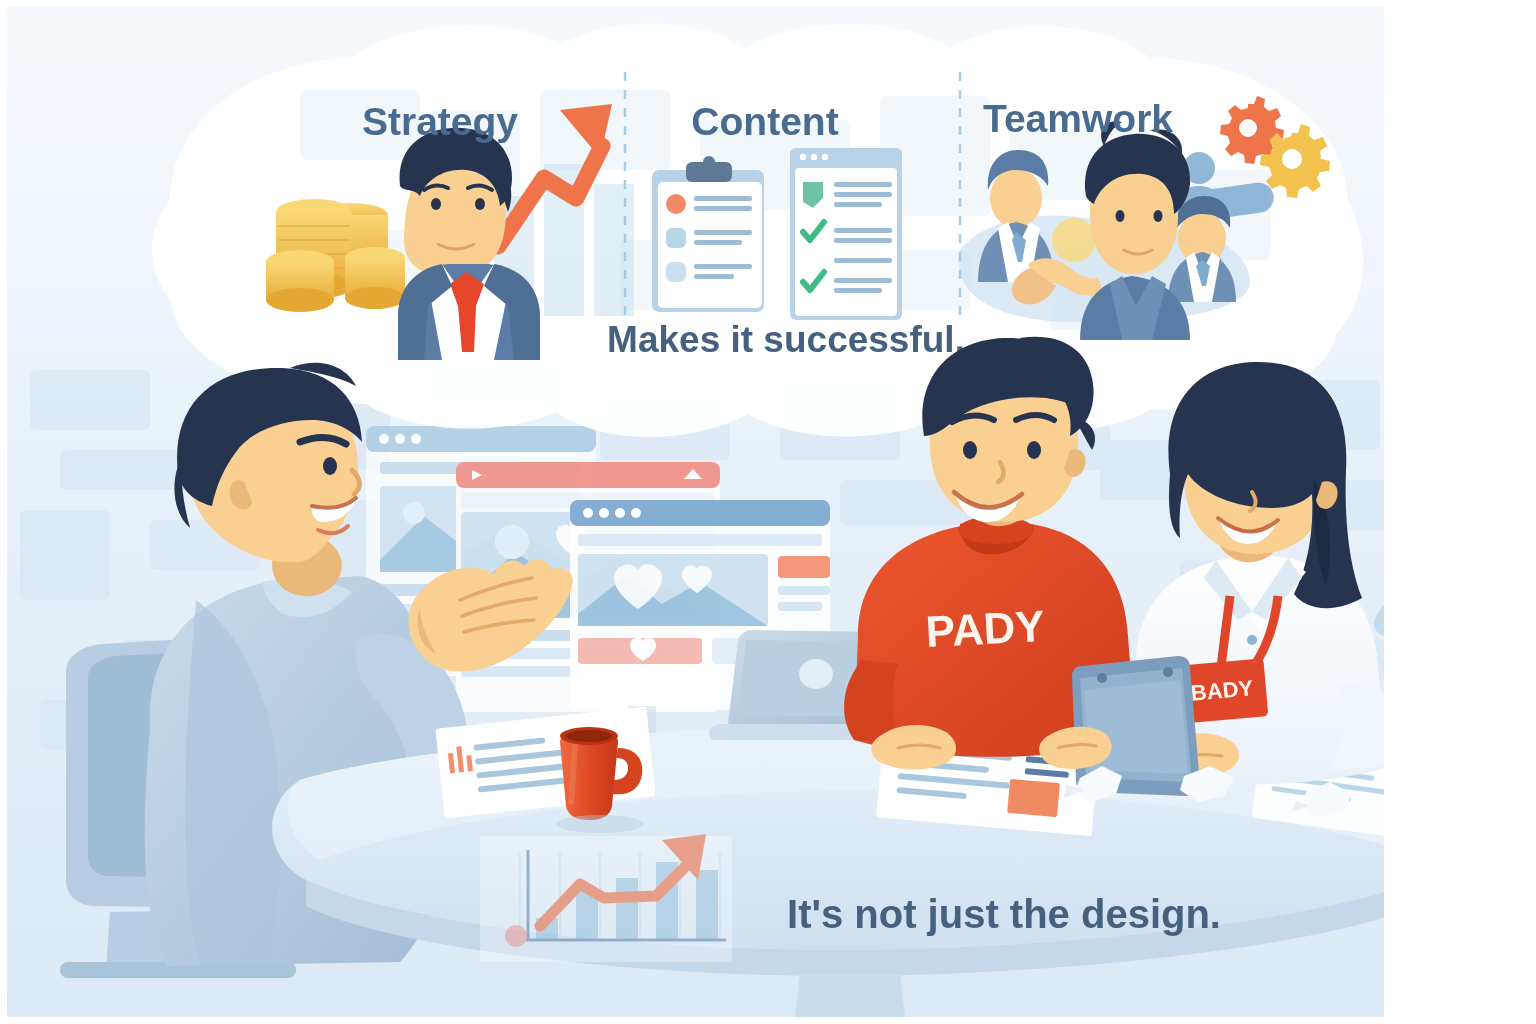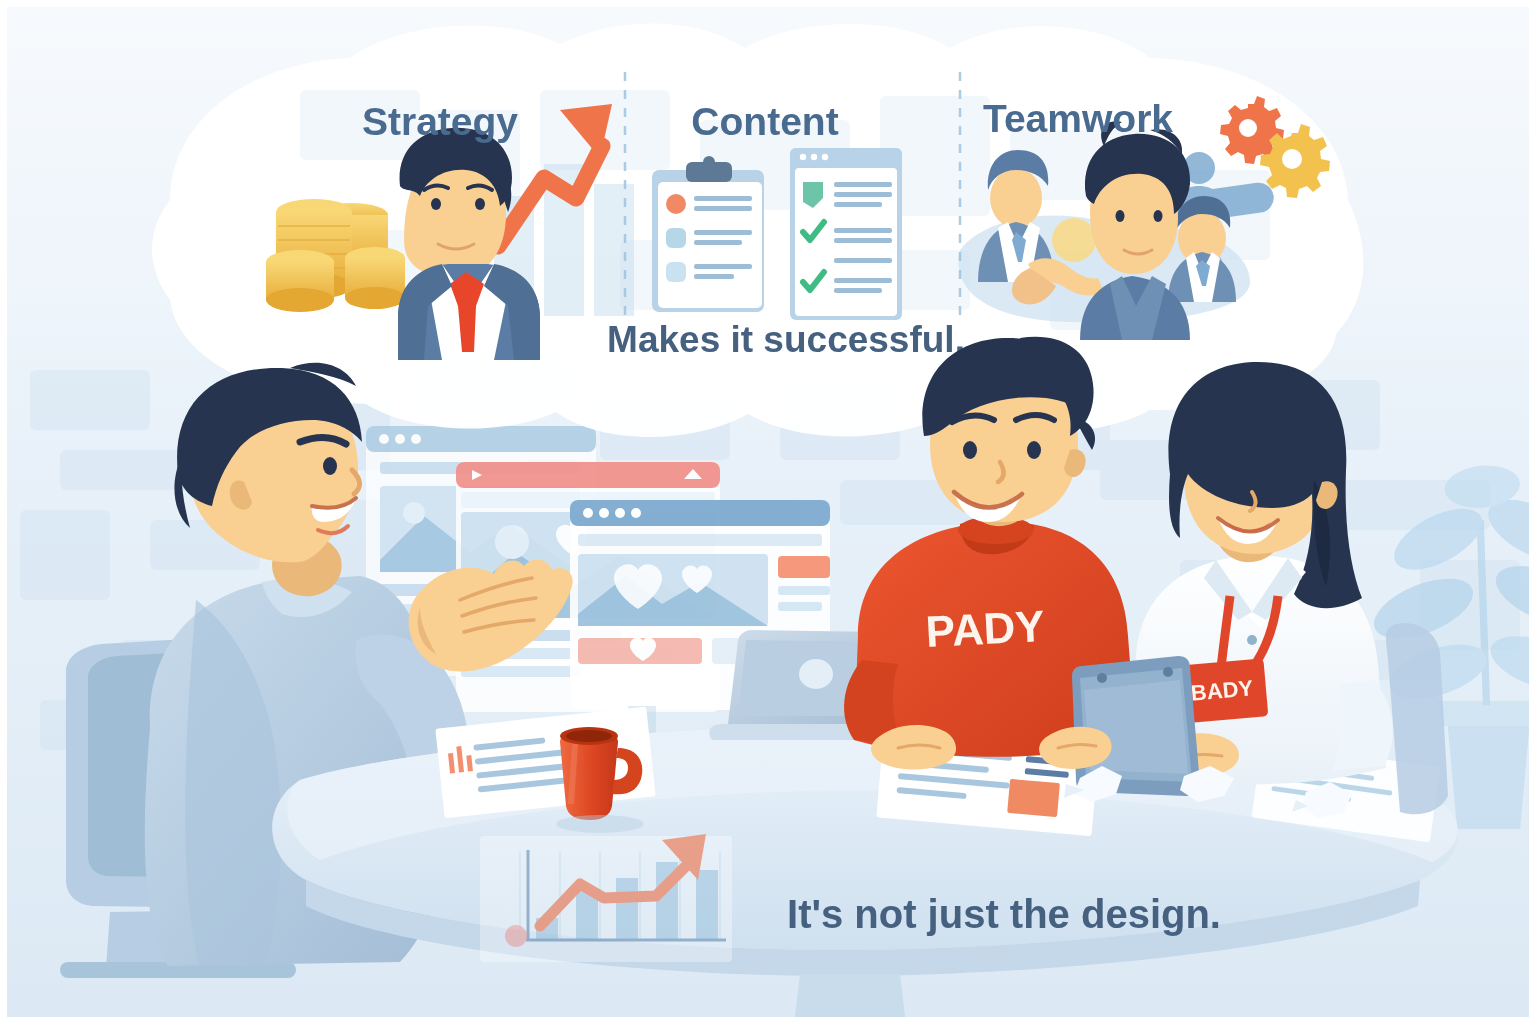--- a/index.html
+++ b/index.html
@@ -1,19 +1,19 @@
 <!DOCTYPE html>
 <html><head>
 <meta charset="utf-8">
 <title>Illustration</title>
 <style>
   html,body{margin:0;padding:0;background:#ffffff;}
   body{font-family:"Liberation Sans", sans-serif;}
   #stage{
-    position:relative;width:1536px;height:1024px;overflow:hidden;
+    position:relative;width:1384px;height:1024px;overflow:hidden;
     background:#14b8a6;
   }
   #stage svg{display:block;width:1536px;height:1024px;}
   .lbl{
     font-family:"Liberation Sans", sans-serif;
     font-weight:700;
     fill:#4a6b90;
   }
   .cap{
     font-family:"Liberation Sans", sans-serif;

